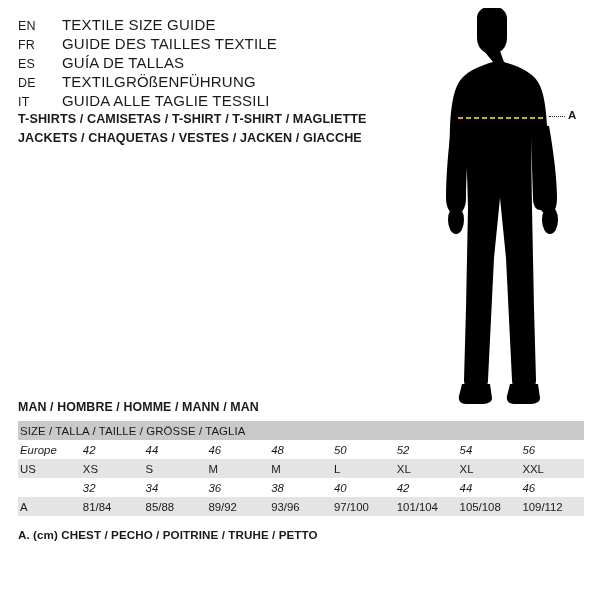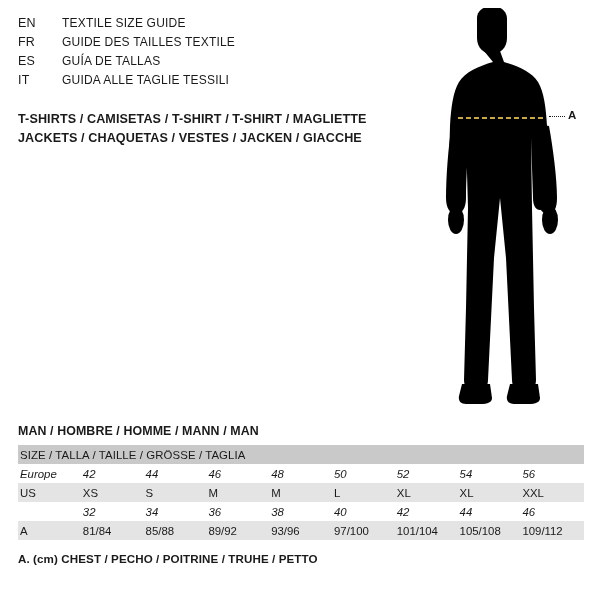--- a/index.html
+++ b/index.html
@@ -35,21 +35,21 @@
     font-size: 12.5px;
     letter-spacing: 0.2px;
   }
   .lang-code {
     width: 44px;
     flex: 0 0 44px;
     font-size: 12.5px;
   }
   .lang-text {
     flex: 1 1 auto;
-    font-size: 12px;
+    font-size: 15px;
   }
 
   
   .category-block {
     position: absolute;
     left: 18px;
     top: 110px;
     width: 420px;
   }
   .category-line {
@@ -85,21 +85,21 @@
     top: 108px;
     width: 16px;
     height: 2px;
     border-top: 1.5px dotted #1a1a1a;
   }
 
   
   .table-block {
     position: absolute;
     left: 18px;
-    top: 424px;
+    top: 400px;
     width: 566px;
   }
   .man-title {
     font-size: 12.4px;
     font-weight: bold;
     letter-spacing: 0.1px;
     margin-bottom: 7px;
   }
   table.sizes {
     border-collapse: collapse;
@@ -150,20 +150,24 @@
       <span class="lang-code">EN</span>
       <span class="lang-text">TEXTILE SIZE GUIDE</span>
     </div>
     <div class="lang-row">
       <span class="lang-code">FR</span>
       <span class="lang-text">GUIDE DES TAILLES TEXTILE</span>
     </div>
     <div class="lang-row">
       <span class="lang-code">ES</span>
       <span class="lang-text">GUÍA DE TALLAS</span>
+    </div>
+    <div class="lang-row">
+      <span class="lang-code">DE</span>
+      <span class="lang-text">TEXTILGRÖßENFÜHRUNG</span>
     </div>
     <div class="lang-row">
       <span class="lang-code">IT</span>
       <span class="lang-text">GUIDA ALLE TAGLIE TESSILI</span>
     </div>
   </div>
 
   <div class="category-block">
     <div class="category-line">T-SHIRTS / CAMISETAS / T-SHIRT / T-SHIRT / MAGLIETTE</div>
     <div class="category-line">JACKETS / CHAQUETAS / VESTES / JACKEN / GIACCHE</div>

